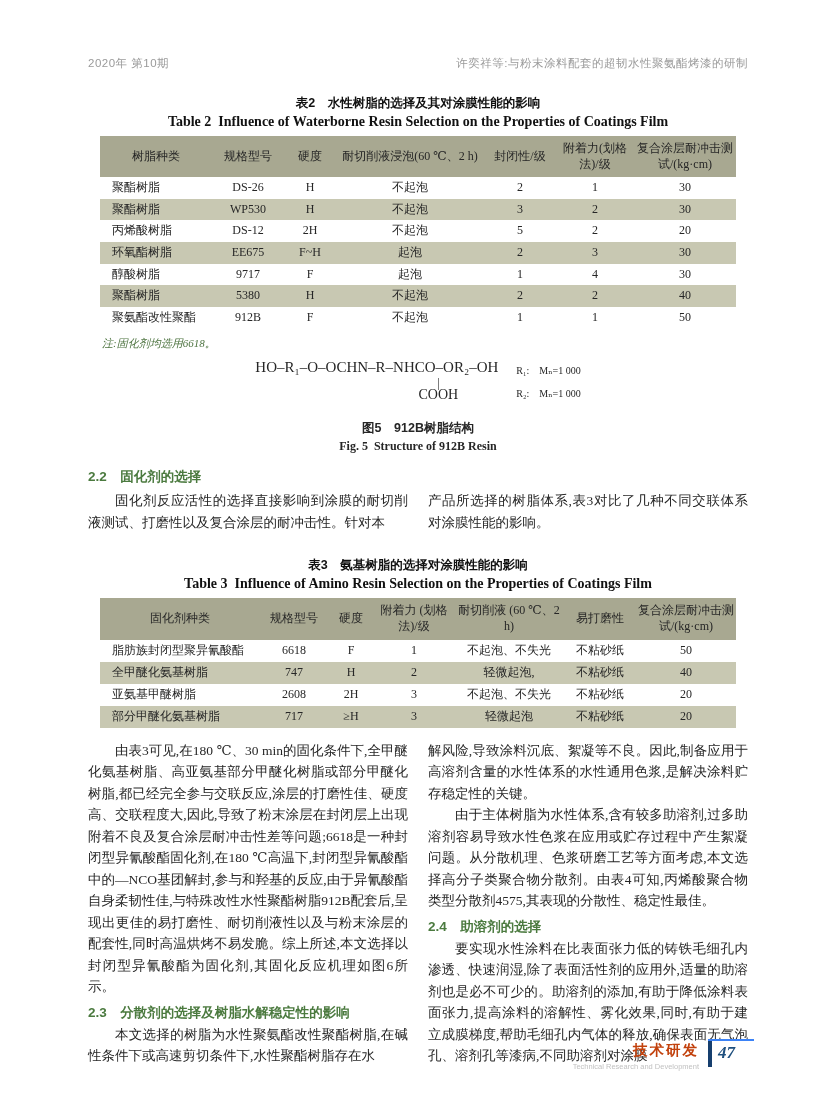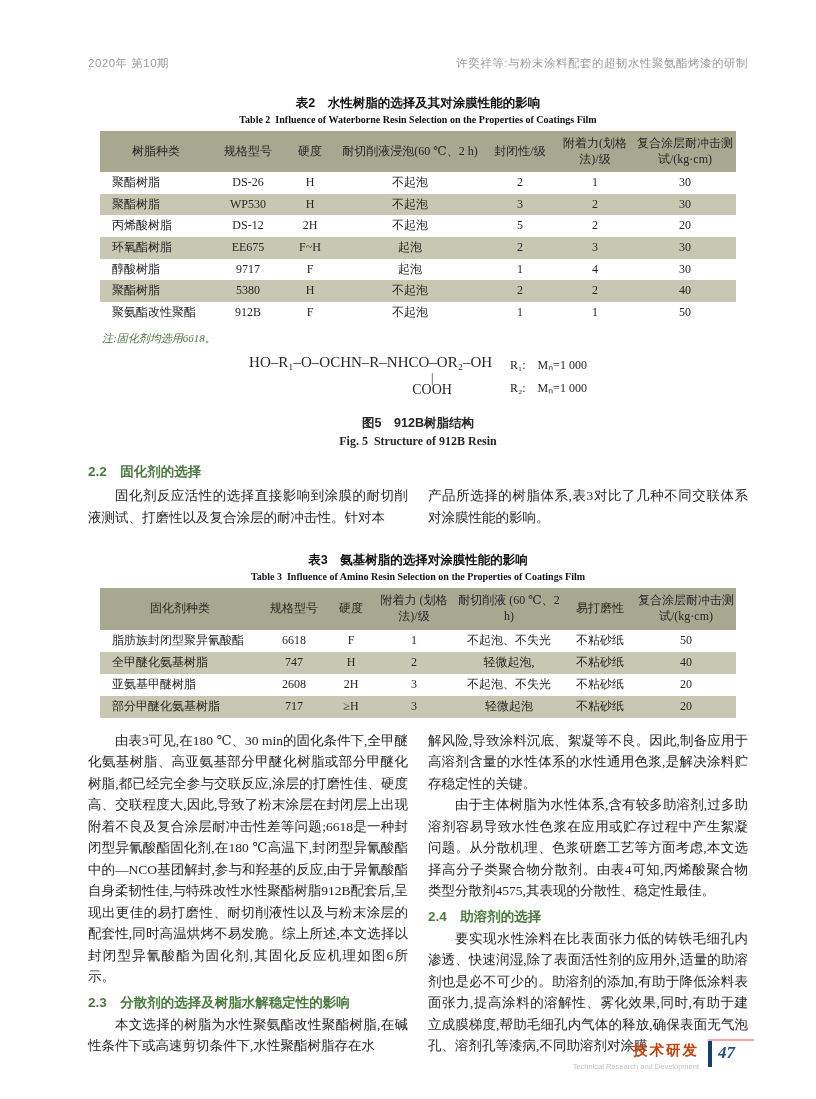--- a/index.html
+++ b/index.html
@@ -3,54 +3,54 @@
 <meta charset="utf-8">
 <style>
   * { margin:0; padding:0; box-sizing:border-box; }
   body { background:#e8e8e8; font-family:"Liberation Serif","DejaVu Serif",serif; }
   .page { position:relative; width:816px; height:1099px; background:#ffffff; margin:0 auto; overflow:hidden; color:#262626; }
   .content { padding:56px 68px 0 88px; }
 
   .pg-header { display:flex; justify-content:space-between; font-family:"Liberation Sans","DejaVu Sans",sans-serif; font-size:11.5px; color:#9a9a9a; letter-spacing:0.5px; }
 
   .cap-cn { text-align:center; font-family:"Liberation Sans","DejaVu Sans",sans-serif; font-weight:bold; font-size:12.5px; color:#111; margin-top:24px; }
-  .cap-en { text-align:center; font-family:"Liberation Serif","DejaVu Serif",serif; font-weight:bold; font-size:10px; color:#111; margin-top:2px; }
+  .cap-en { text-align:center; font-family:"Liberation Serif","DejaVu Serif",serif; font-weight:bold; font-size:14px; color:#111; margin-top:2px; }
 
   table { border-collapse:collapse; width:636px; margin:6px auto 0 auto; font-size:12px; line-height:1.3; table-layout:fixed; }
   thead th { background:#a8a891; font-weight:normal; padding:5px 2px; text-align:center; vertical-align:middle; }
   tbody td { padding:3px 2px; text-align:center; vertical-align:middle; height:20px; }
   tbody tr:nth-child(even) td { background:#c8c8b2; }
   td.lft, th.lft { text-align:left; padding-left:12px; }
   .t3 tbody td { height:22px;margin-top:24px; }
 
   .tbl-note { font-style:italic; color:#4f7542; font-size:11px; margin:8px 0 0 14px; }
 
   .body-line { font-size:13.5px; line-height:21.5px; margin-top:14px; }
 
   .formula { display:flex; justify-content:center; align-items:flex-start; gap:18px; margin-top:8px; font-size:15px; }
   .chain-wrap { position:relative; padding-bottom:36px; white-space:nowrap; }
   .pendant { position:absolute; top:19px; right:34px; width:52px; text-align:center; line-height:14px; font-size:14px; }
   .pendant .bond { display:block; line-height:10px; font-size:12px; }
-  .r-col { line-height:23px; font-size:12px;font-family:Liberation Serif, serif; }
+  .r-col { line-height:23px; font-size:10px; }
 
   .fig-cap-cn { text-align:center; font-family:"Liberation Sans","DejaVu Sans",sans-serif; font-weight:bold; font-size:12.5px; margin-top:8px; }
   .fig-cap-en { text-align:center; font-weight:bold; font-size:12px; margin-top:2px; }
 
   .h-green { color:#4b7a3f; font-weight:bold; font-family:"Liberation Sans","DejaVu Sans",sans-serif; font-size:13.5px; line-height:22px; margin-top:4px; }
   .cols { display:flex; gap:20px; margin-top:2px; }
   .col { width:320px; font-size:13.5px; line-height:21.5px; text-align:justify; }
   .col p { margin:0; }
   .ind { text-indent:2em; }
   .sect-gap { margin-top:12px; }
 
   .pg-footer { position:absolute; right:62px; bottom:28px; display:flex; align-items:flex-end; gap:9px; }
   .f-text { text-align:right; }
   .f-cn { font-family:"Liberation Sans","DejaVu Sans",sans-serif; font-weight:bold; font-size:14.5px; color:#c2410c; letter-spacing:2px; }
   .f-en { font-family:"Liberation Sans","DejaVu Sans",sans-serif; font-size:7.5px; color:#c2c2c2; margin-top:2px; }
-  .pagebox { position:relative; width:46px; height:32px; border-top:2px solid #fca5a5; }
+  .pagebox { position:relative; width:46px; height:32px; border-top:2px solid #3b82f6; }
   .pagebox .vbar { position:absolute; left:0; top:0; width:4px; height:26px; background:#163f6e; }
   .pagebox .pnum { position:absolute; left:10px; top:2px; font-style:italic; font-weight:bold; font-size:17px; color:#1e4f7e; }
 </style>
 </head>
 <body>
 
 <div class="page">
   <div class="content">
 
     <div class="pg-header">

